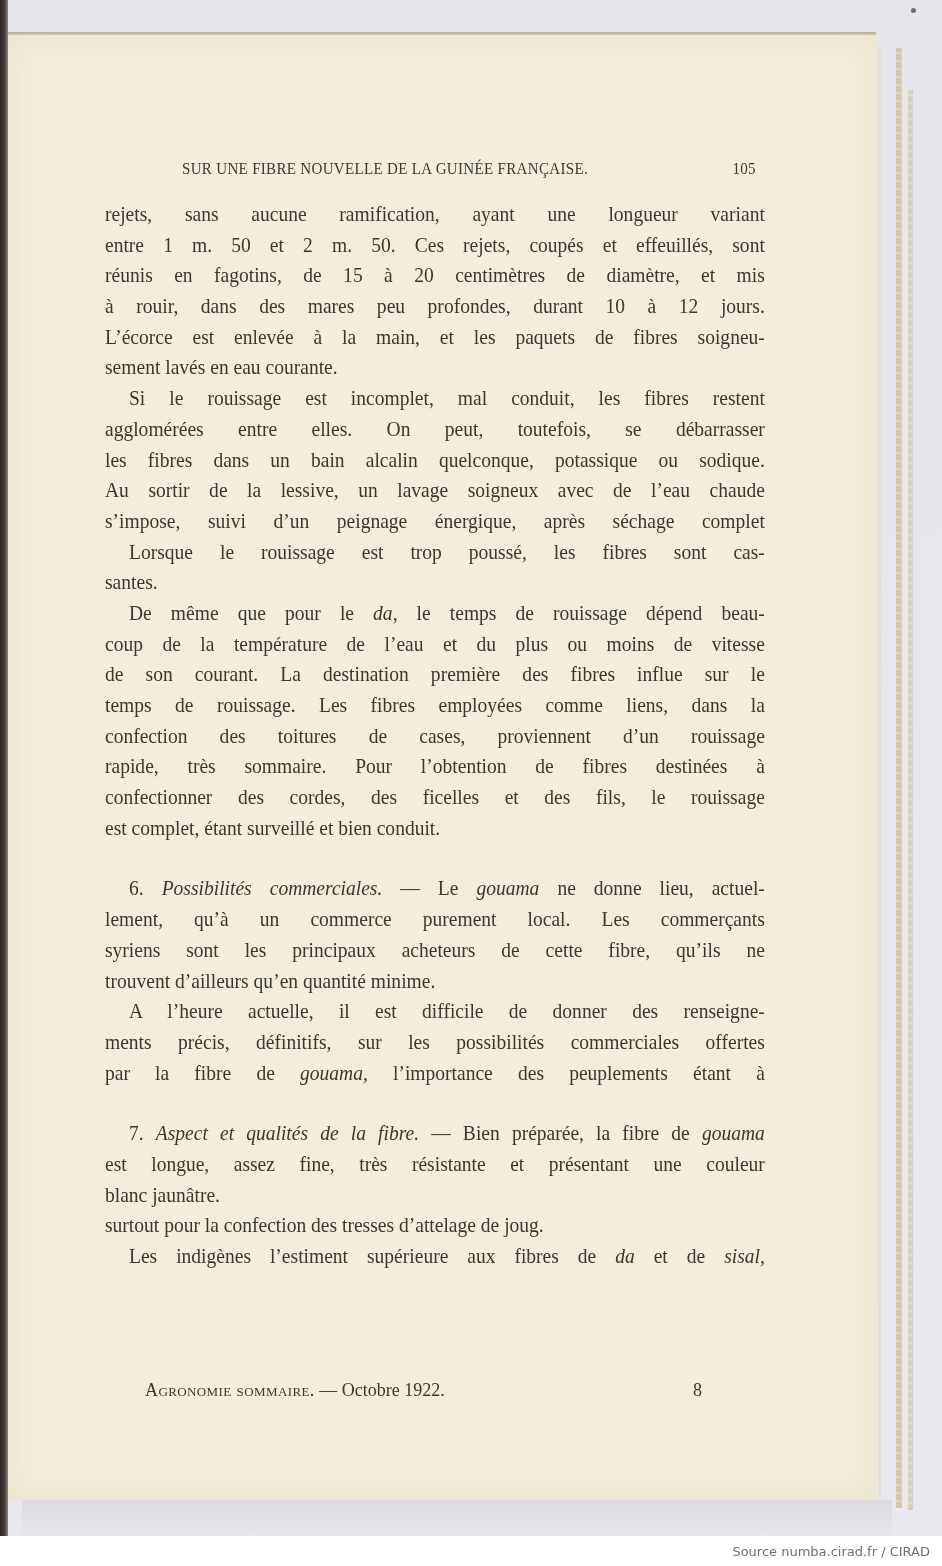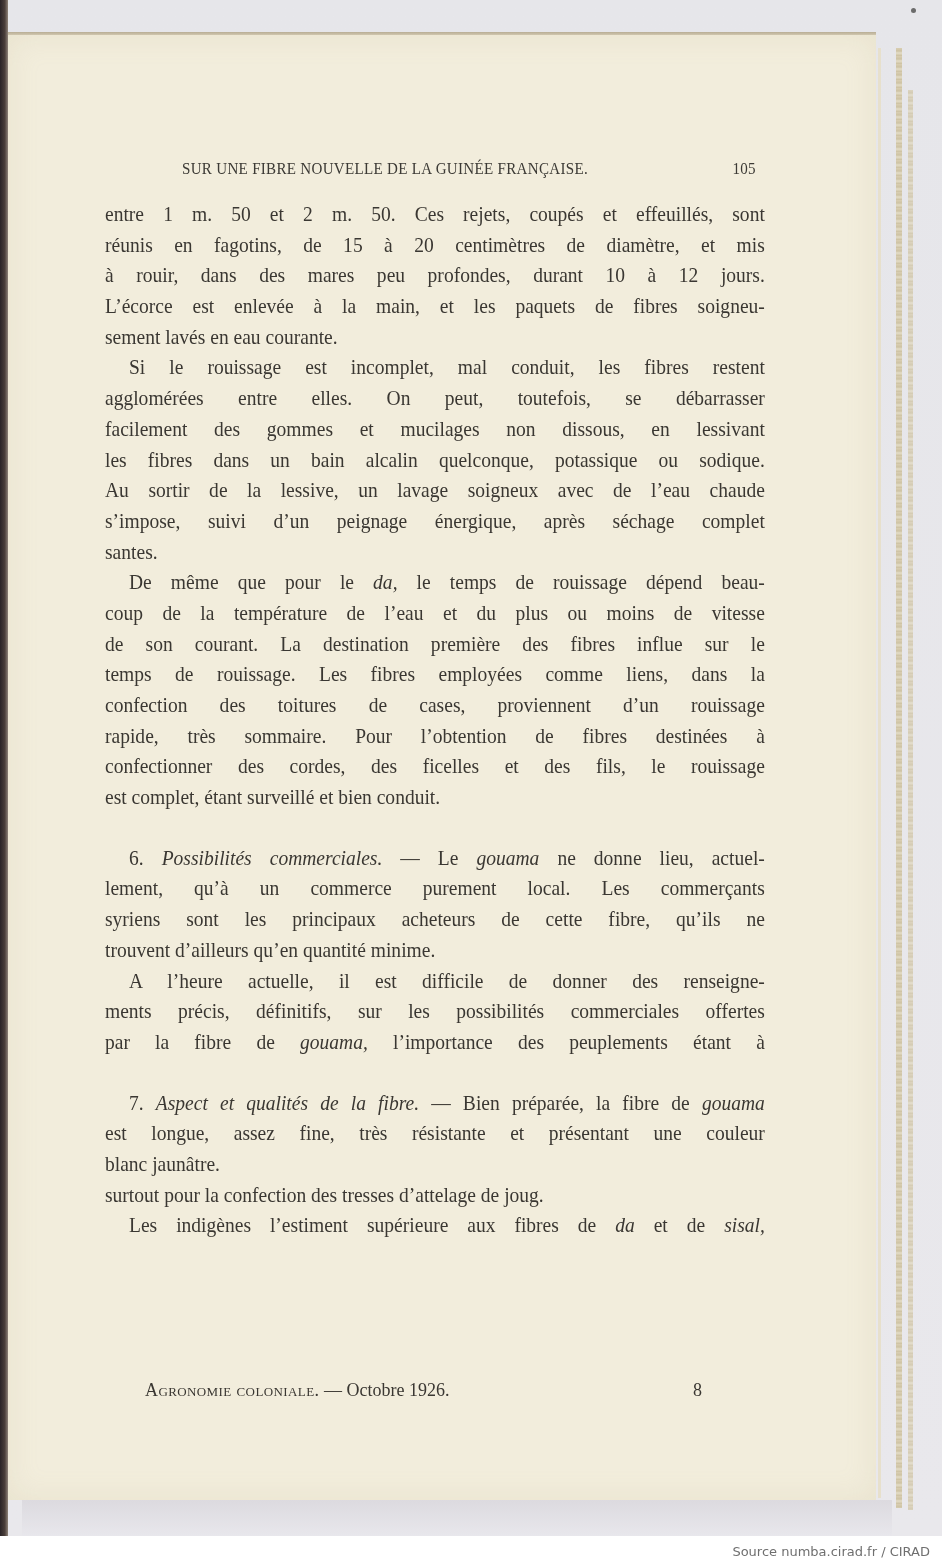--- a/index.html
+++ b/index.html
@@ -160,35 +160,36 @@
 
 <div class="page"></div>
 
 <div class="running-head">
   <span class="title">SUR UNE FIBRE NOUVELLE DE LA GUINÉE FRANÇAISE.</span>
   <span class="folio">105</span>
 </div>
 
 <div class="body-text" id="body-text">
     <div class="para">
+      <span class="line"><span class="inner">rejets, sans aucune ramification, ayant une longueur variant</span></span>
       <span class="line"><span class="inner">entre 1 m. 50 et 2 m. 50. Ces rejets, coupés et effeuillés, sont</span></span>
       <span class="line"><span class="inner">réunis en fagotins, de 15 à 20 centimètres de diamètre, et mis</span></span>
       <span class="line"><span class="inner">à rouir, dans des mares peu profondes, durant 10 à 12 jours.</span></span>
       <span class="line"><span class="inner">L’écorce est enlevée à la main, et les paquets de fibres soigneu-</span></span>
       <span class="line last"><span class="inner">sement lavés en eau courante.</span></span>
     </div>
     <div class="para">
       <span class="line first"><span class="inner">Si le rouissage est incomplet, mal conduit, les fibres restent</span></span>
       <span class="line"><span class="inner">agglomérées entre elles. On peut, toutefois, se débarrasser</span></span>
-      <span class="line"><span class="inner">facilement des gommes et mucilages non dissous, en lessivant</span></span>
       <span class="line"><span class="inner">les fibres dans un bain alcalin quelconque, potassique ou sodique.</span></span>
       <span class="line"><span class="inner">Au sortir de la lessive, un lavage soigneux avec de l’eau chaude</span></span>
       <span class="line"><span class="inner">s’impose, suivi d’un peignage énergique, après séchage complet</span></span>
     </div>
     <div class="para">
+      <span class="line first"><span class="inner">Lorsque le rouissage est trop poussé, les fibres sont cas-</span></span>
       <span class="line last"><span class="inner">santes.</span></span>
     </div>
     <div class="para">
       <span class="line first"><span class="inner">De même que pour le <em>da,</em> le temps de rouissage dépend beau-</span></span>
       <span class="line"><span class="inner">coup de la température de l’eau et du plus ou moins de vitesse</span></span>
       <span class="line"><span class="inner">de son courant. La destination première des fibres influe sur le</span></span>
       <span class="line"><span class="inner">temps de rouissage. Les fibres employées comme liens, dans la</span></span>
       <span class="line"><span class="inner">confection des toitures de cases, proviennent d’un rouissage</span></span>
       <span class="line"><span class="inner">rapide, très sommaire. Pour l’obtention de fibres destinées à</span></span>
       <span class="line"><span class="inner">confectionner des cordes, des ficelles et des fils, le rouissage</span></span>
@@ -210,17 +211,17 @@
       <span class="line"><span class="inner">est longue, assez fine, très résistante et présentant une couleur</span></span>
       <span class="line last"><span class="inner">blanc jaunâtre.</span></span>
     </div>
     <div class="para">
       <span class="line last"><span class="inner">surtout pour la confection des tresses d’attelage de joug.</span></span>
       <span class="line first"><span class="inner">Les indigènes l’estiment supérieure aux fibres de <em>da</em> et de <em>sisal,</em></span></span>
     </div>
   </div>
 
 <div class="footer-line">
-  <span class="sc">Agronomie coloniale.</span><span> — </span><span>Octobre 1926.</span>
+  <span class="sc">Agronomie sommaire.</span><span> — </span><span>Octobre 1922.</span>
   <span class="sig">8</span>
 </div>
 
 <div class="source-credit">Source numba.cirad.fr / CIRAD</div>
 
 </body></html>

